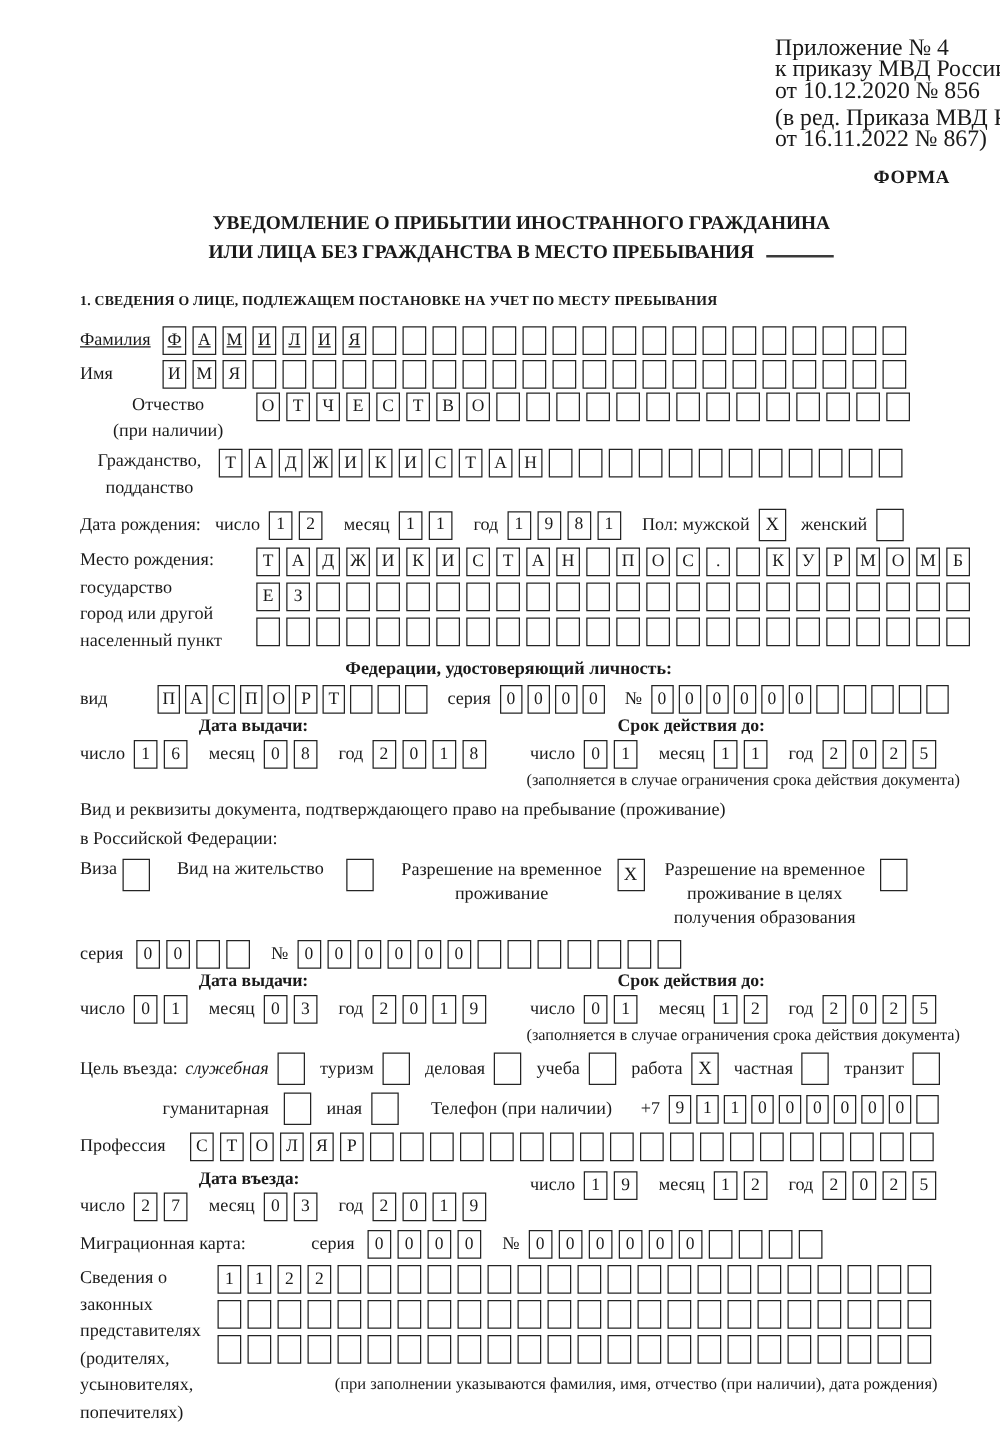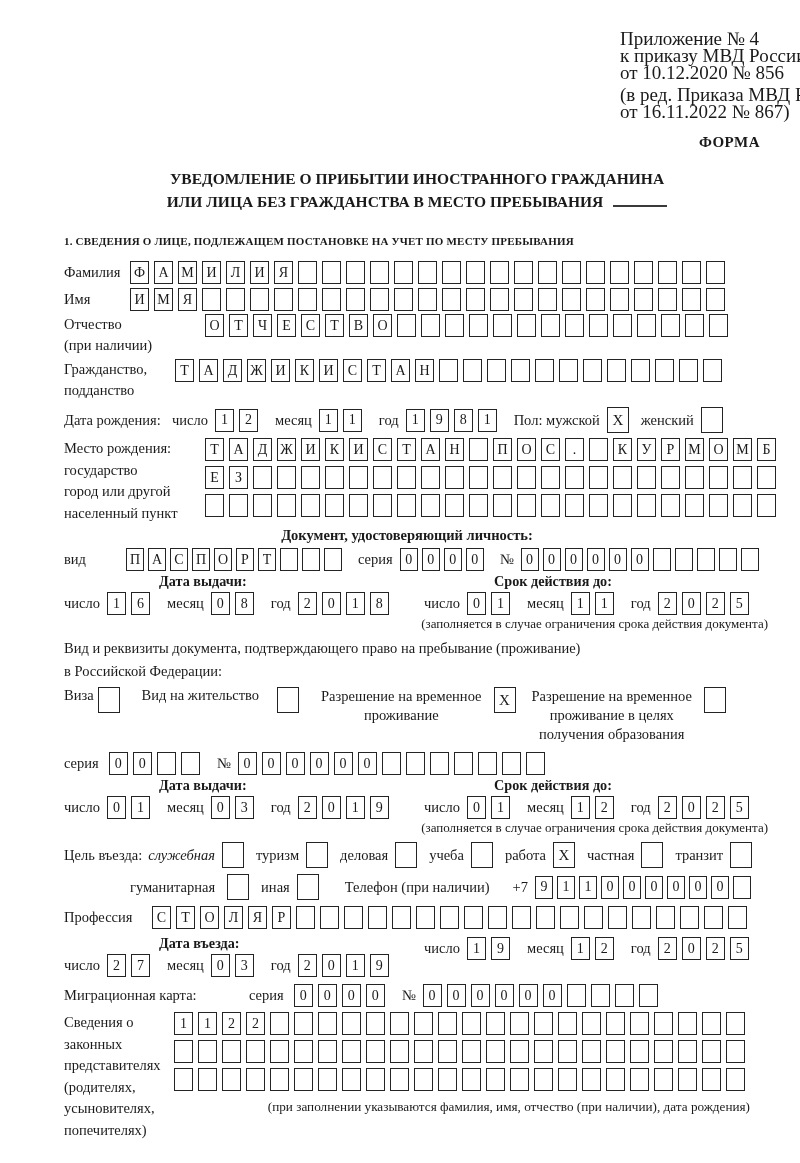--- a/index.html
+++ b/index.html
@@ -10,21 +10,21 @@
   .appendix{margin-left:556px;font-size:19px;line-height:17px;white-space:nowrap;}
   .appendix .p2{margin-top:5px;}
   .forma{text-align:right;font-weight:bold;font-size:15px;margin:14px 30px 0 0;letter-spacing:.5px;}
   .title{text-align:center;font-weight:bold;font-size:15.5px;margin-top:16px;line-height:23px;margin-right:20px;}
   .blank{display:inline-block;width:54px;border-bottom:2.2px solid #3a3a3a;height:2px;margin-left:10px;}
   .sec1{font-weight:bold;font-size:11px;margin-top:22px;letter-spacing:.2px;white-space:nowrap;}
 
   .row{display:flex;align-items:center;margin-top:4px;flex-wrap:nowrap;white-space:nowrap;}
   .row2{display:flex;align-items:flex-start;margin-top:3px;white-space:nowrap;}
   .lbl{flex:0 0 auto;}
-  .lbl2{flex:0 0 auto;line-height:21px;}
+  .lbl2{flex:0 0 auto;line-height:21px;text-align:center;}
   .cells{display:flex;flex-wrap:nowrap;}
   .cell{flex:0 0 auto;box-sizing:border-box;width:19px;height:23px;border:1.7px solid #242424;
         margin-right:5px;display:flex;align-items:center;justify-content:center;font-size:14px;background:#fff;}
   .dense .cell{width:18px;margin-right:4px;}
   .cb{display:inline-flex;flex:0 0 auto;}
   .cb .cell{width:22px;height:26px;margin-right:0;font-size:15px;}
   .w{flex:0 0 auto;margin:0 7px 0 12px;}
   .w.first{margin-left:0;}
 
   .pb{display:flex;align-items:flex-start;margin-top:5px;white-space:nowrap;}
@@ -63,21 +63,21 @@
 
   <div class="forma">ФОРМА</div>
 
   <div class="title">
     <div>УВЕДОМЛЕНИЕ О ПРИБЫТИИ ИНОСТРАННОГО ГРАЖДАНИНА</div>
     <div><span>ИЛИ ЛИЦА БЕЗ ГРАЖДАНСТВА В МЕСТО ПРЕБЫВАНИЯ</span><span class="blank"></span></div>
   </div>
 
   <div class="sec1">1. СВЕДЕНИЯ О ЛИЦЕ, ПОДЛЕЖАЩЕМ ПОСТАНОВКЕ НА УЧЕТ ПО МЕСТУ ПРЕБЫВАНИЯ</div>
 
-  <div class="row" style="margin-top:14px;">
+  <div class="row" style="margin-top:14px;text-decoration:underline;">
     <span class="lbl" style="width:66px;">Фамилия</span>
     <span class="cells">
         <span class="cell">Ф</span>
         <span class="cell">А</span>
         <span class="cell">М</span>
         <span class="cell">И</span>
         <span class="cell">Л</span>
         <span class="cell">И</span>
         <span class="cell">Я</span>
         <span class="cell"></span>
@@ -306,21 +306,21 @@
           <span class="cell"></span>
           <span class="cell"></span>
           <span class="cell"></span>
           <span class="cell"></span>
           <span class="cell"></span>
           <span class="cell"></span>
         </span>
     </div>
   </div>
 
-  <div class="center-head">Документ, удостоверяющий личность:</div>
+  <div class="center-head">Федерации, удостоверяющий личность:</div>
 
   <div class="row dense">
     <span class="lbl" style="width:62px;">вид</span>
     <span class="cells">
         <span class="cell">П</span>
         <span class="cell">А</span>
         <span class="cell">С</span>
         <span class="cell">П</span>
         <span class="cell">О</span>
         <span class="cell">Р</span>

